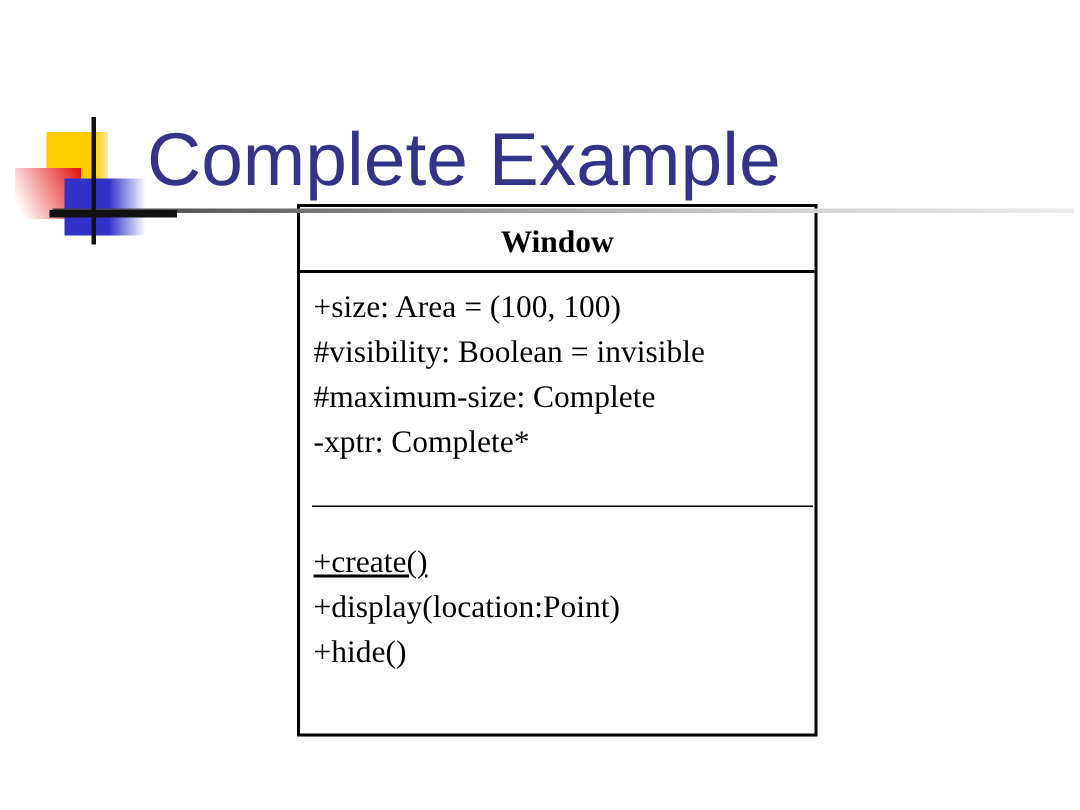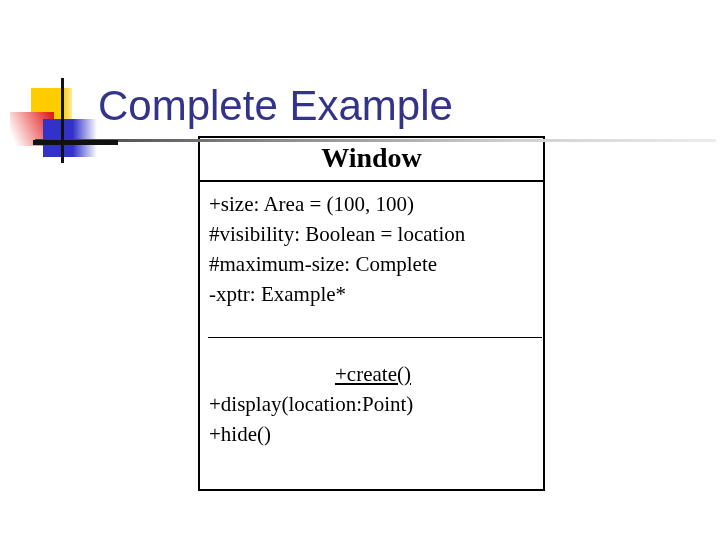--- a/index.html
+++ b/index.html
@@ -39,21 +39,21 @@
   .rule {
     left: 35px; top: 139px; width: 681px; height: 3px;
     background: linear-gradient(to right, #3a3a3a 0%, #8a8a8a 35%, #cfcfcf 70%, #ececec 100%);
     z-index: 3;
   }
 
   
   .slide-title {
     position: absolute;
     left: 98px; top: 84px;
-    font-size: 42px;
+    font-size: 50px;
     line-height: 44px;
     color: #333388;
     letter-spacing: 0px;
     z-index: 2;
     white-space: nowrap;
   }
 
   
   .uml-box {
     position: absolute;
@@ -66,59 +66,59 @@
     font-size: 21px;
     color: #000000;
   }
   .uml-header {
     height: 44px;
     border-bottom: 2px solid #000000;
     display: flex; align-items: flex-end; justify-content: center;
     padding-bottom: 6px;
     box-sizing: border-box;
     font-weight: bold;
-    font-size: 28px;
+    font-size: 21px;
   }
   .uml-attrs {
     padding: 7px 6px 0 9px;
     height: 148px;
     box-sizing: content-box;
   }
   .uml-divider {
     border-top: 1.5px solid #000000;
     margin-left: 8px; margin-right: 1px;
   }
   .uml-ops {
     padding: 21px 6px 0 9px;
   }
   .uml-line {
     line-height: 30px;
     white-space: nowrap;
   }
-  .uml-line.underline { text-decoration: underline; text-align: center; }
+  .uml-line.underline { text-decoration: underline; }
 </style>
 </head>
 <body>
 
 <div class="deco sq-yellow"></div>
 <div class="deco sq-red"></div>
 <div class="deco sq-blue"></div>
 <div class="deco rule"></div>
 <div class="deco v-line"></div>
 <div class="deco h-bar"></div>
 
 <div class="slide-title">Complete Example</div>
 
 <div class="uml-box">
   <div class="uml-header">Window</div>
   <div class="uml-attrs" id="attributes">
       <div class="uml-line">+size: Area = (100, 100)</div>
-      <div class="uml-line">#visibility: Boolean = location</div>
+      <div class="uml-line">#visibility: Boolean = invisible</div>
       <div class="uml-line">#maximum-size: Complete</div>
-      <div class="uml-line">-xptr: Example*</div>
+      <div class="uml-line">-xptr: Complete*</div>
     </div>
   <div class="uml-divider"></div>
   <div class="uml-ops" id="operations">
       <div class="uml-line underline">+create()</div>
       <div class="uml-line">+display(location:Point)</div>
       <div class="uml-line">+hide()</div>
     </div>
 </div>
 
 </body></html>

